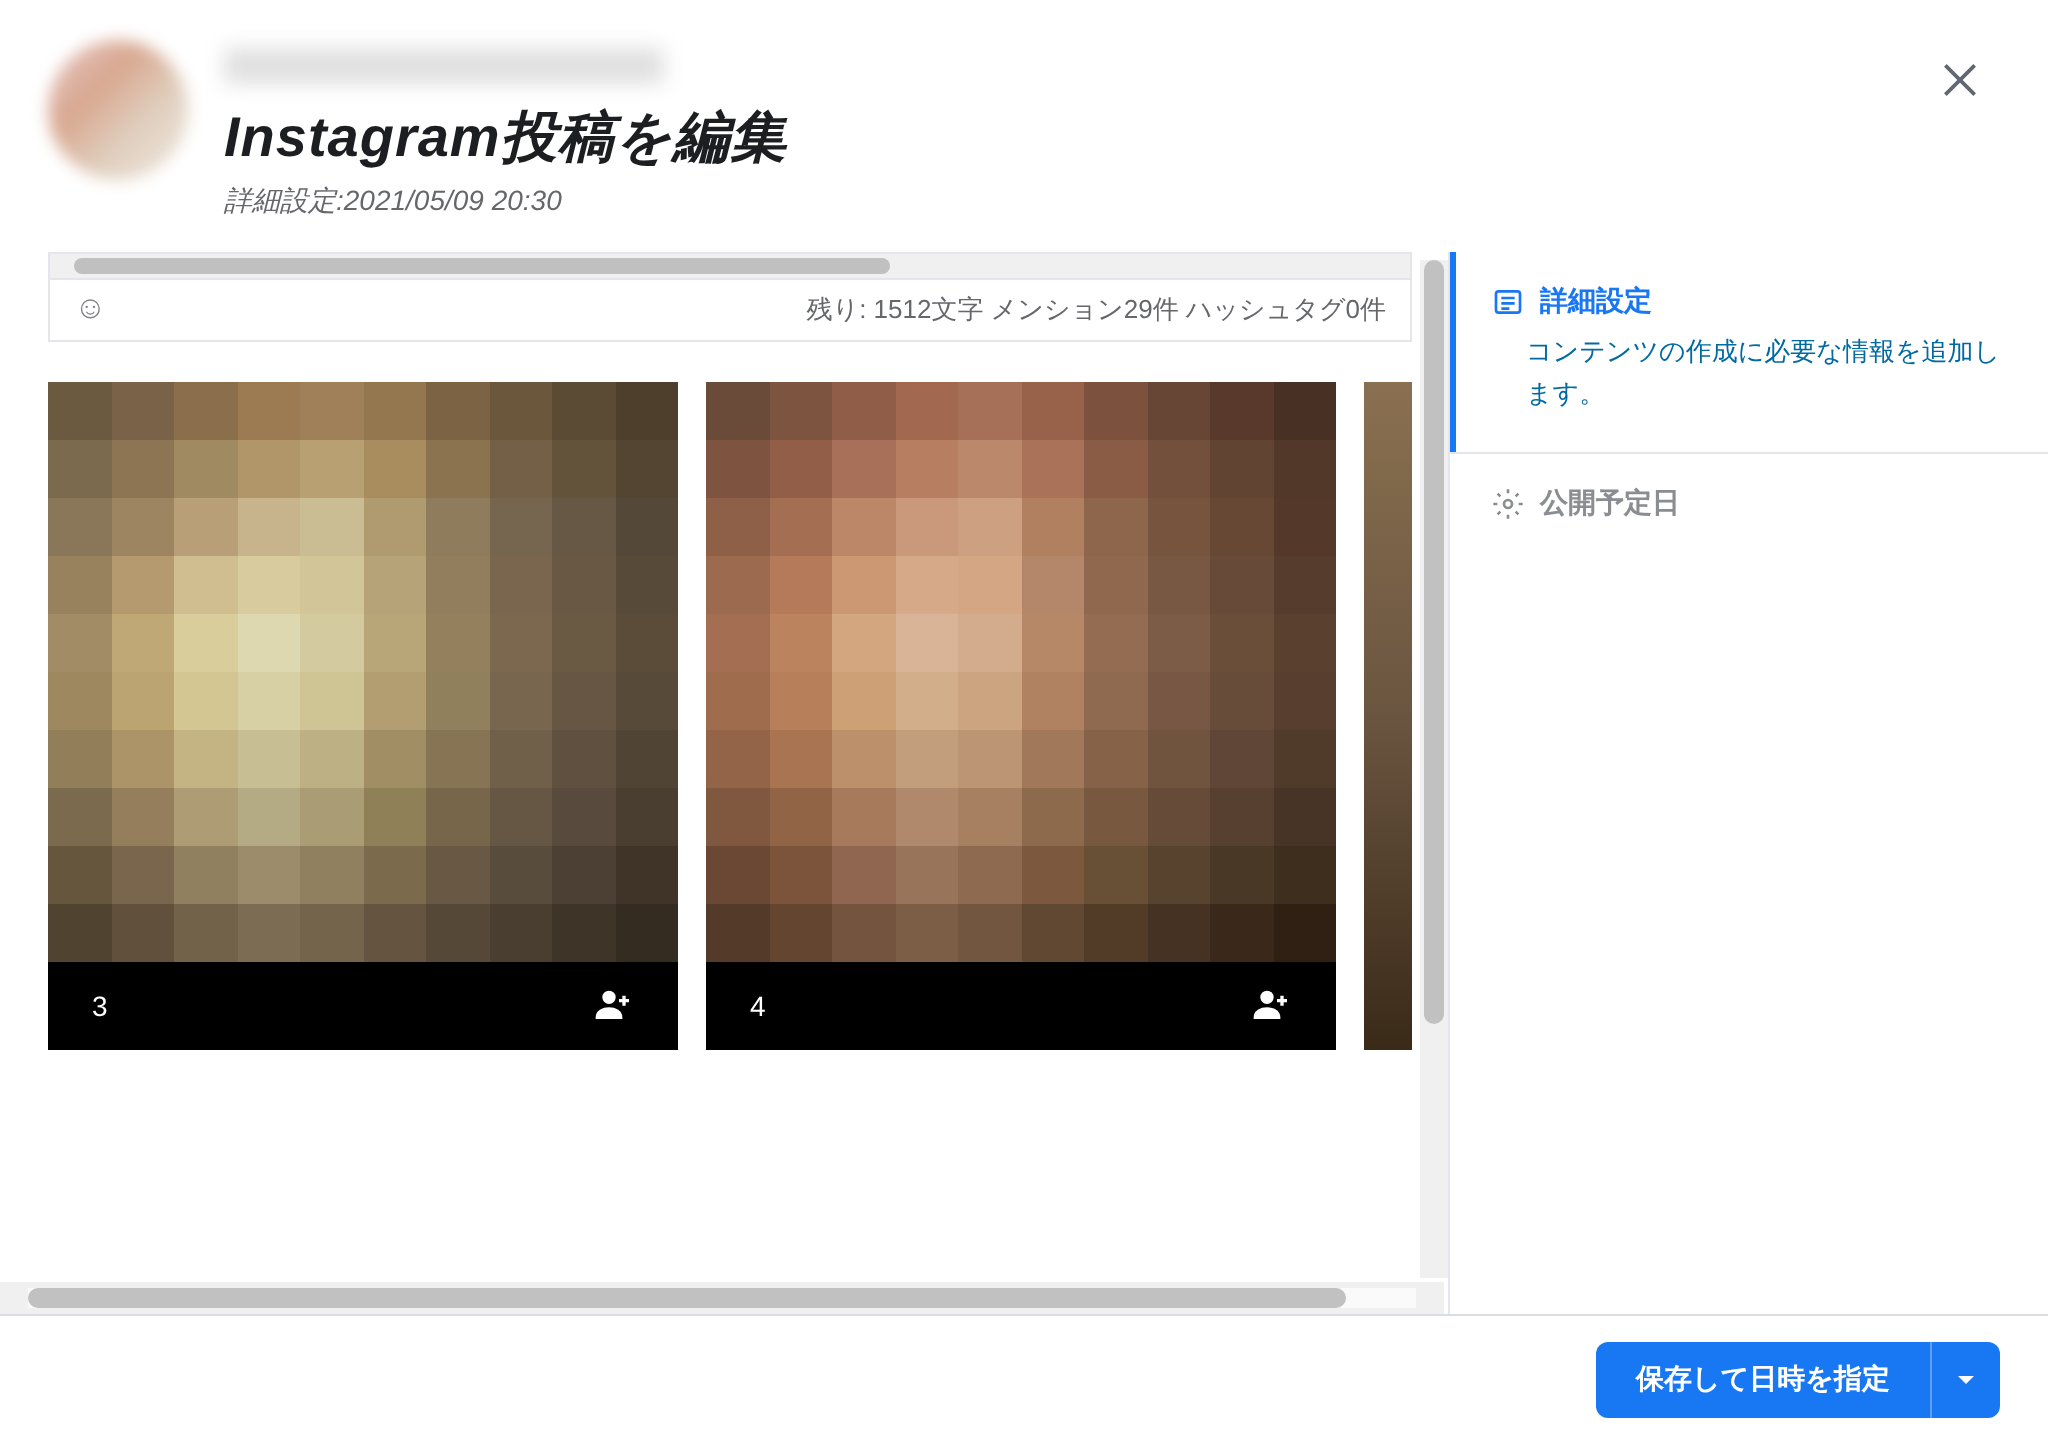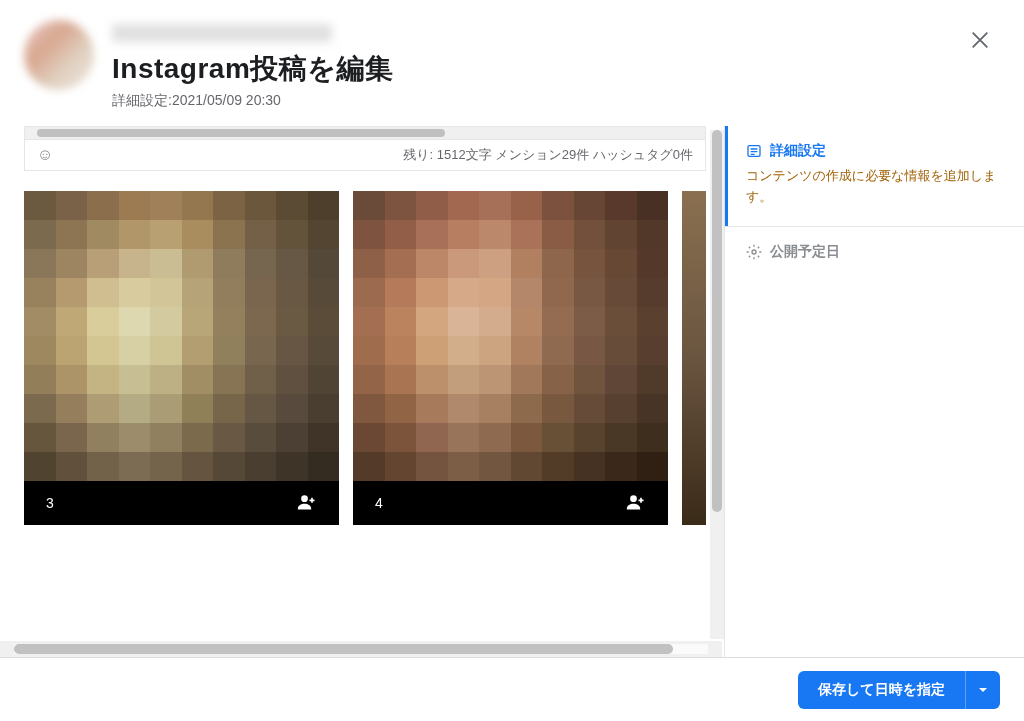--- a/index.html
+++ b/index.html
@@ -13,20 +13,21 @@
       height: 721px;
       background: #fff;
       position: relative;
       overflow: hidden;
     }
     .header {
       display: flex;
       align-items: flex-start;
       padding: 20px 24px 16px 24px;
       position: relative;
+      font-style: italic;
     }
     .avatar {
       width: 70px;
       height: 70px;
       border-radius: 50%;
       background: linear-gradient(135deg, #e8c8c8 0%, #d8a890 35%, #e0d0c0 65%, #f0e8e0 100%);
       filter: blur(4px);
       flex-shrink: 0;
       margin-right: 18px;
     }
@@ -207,22 +208,23 @@
       margin-bottom: 6px;
     }
     .side-item.active .side-head {
       color: #1877f2;
     }
     .side-item .side-head.gray {
       color: #8a8d91;
     }
     .side-desc {
       font-size: 13px;
-      color: #a16207;
+      color: #0369a1;
       line-height: 1.6;
+      margin-left: 17px;
     }
     .side-divider {
       border-top: 1px solid #e4e6eb;
     }
     .footer {
       position: absolute;
       bottom: 0;
       left: 0;
       right: 0;
       height: 64px;

